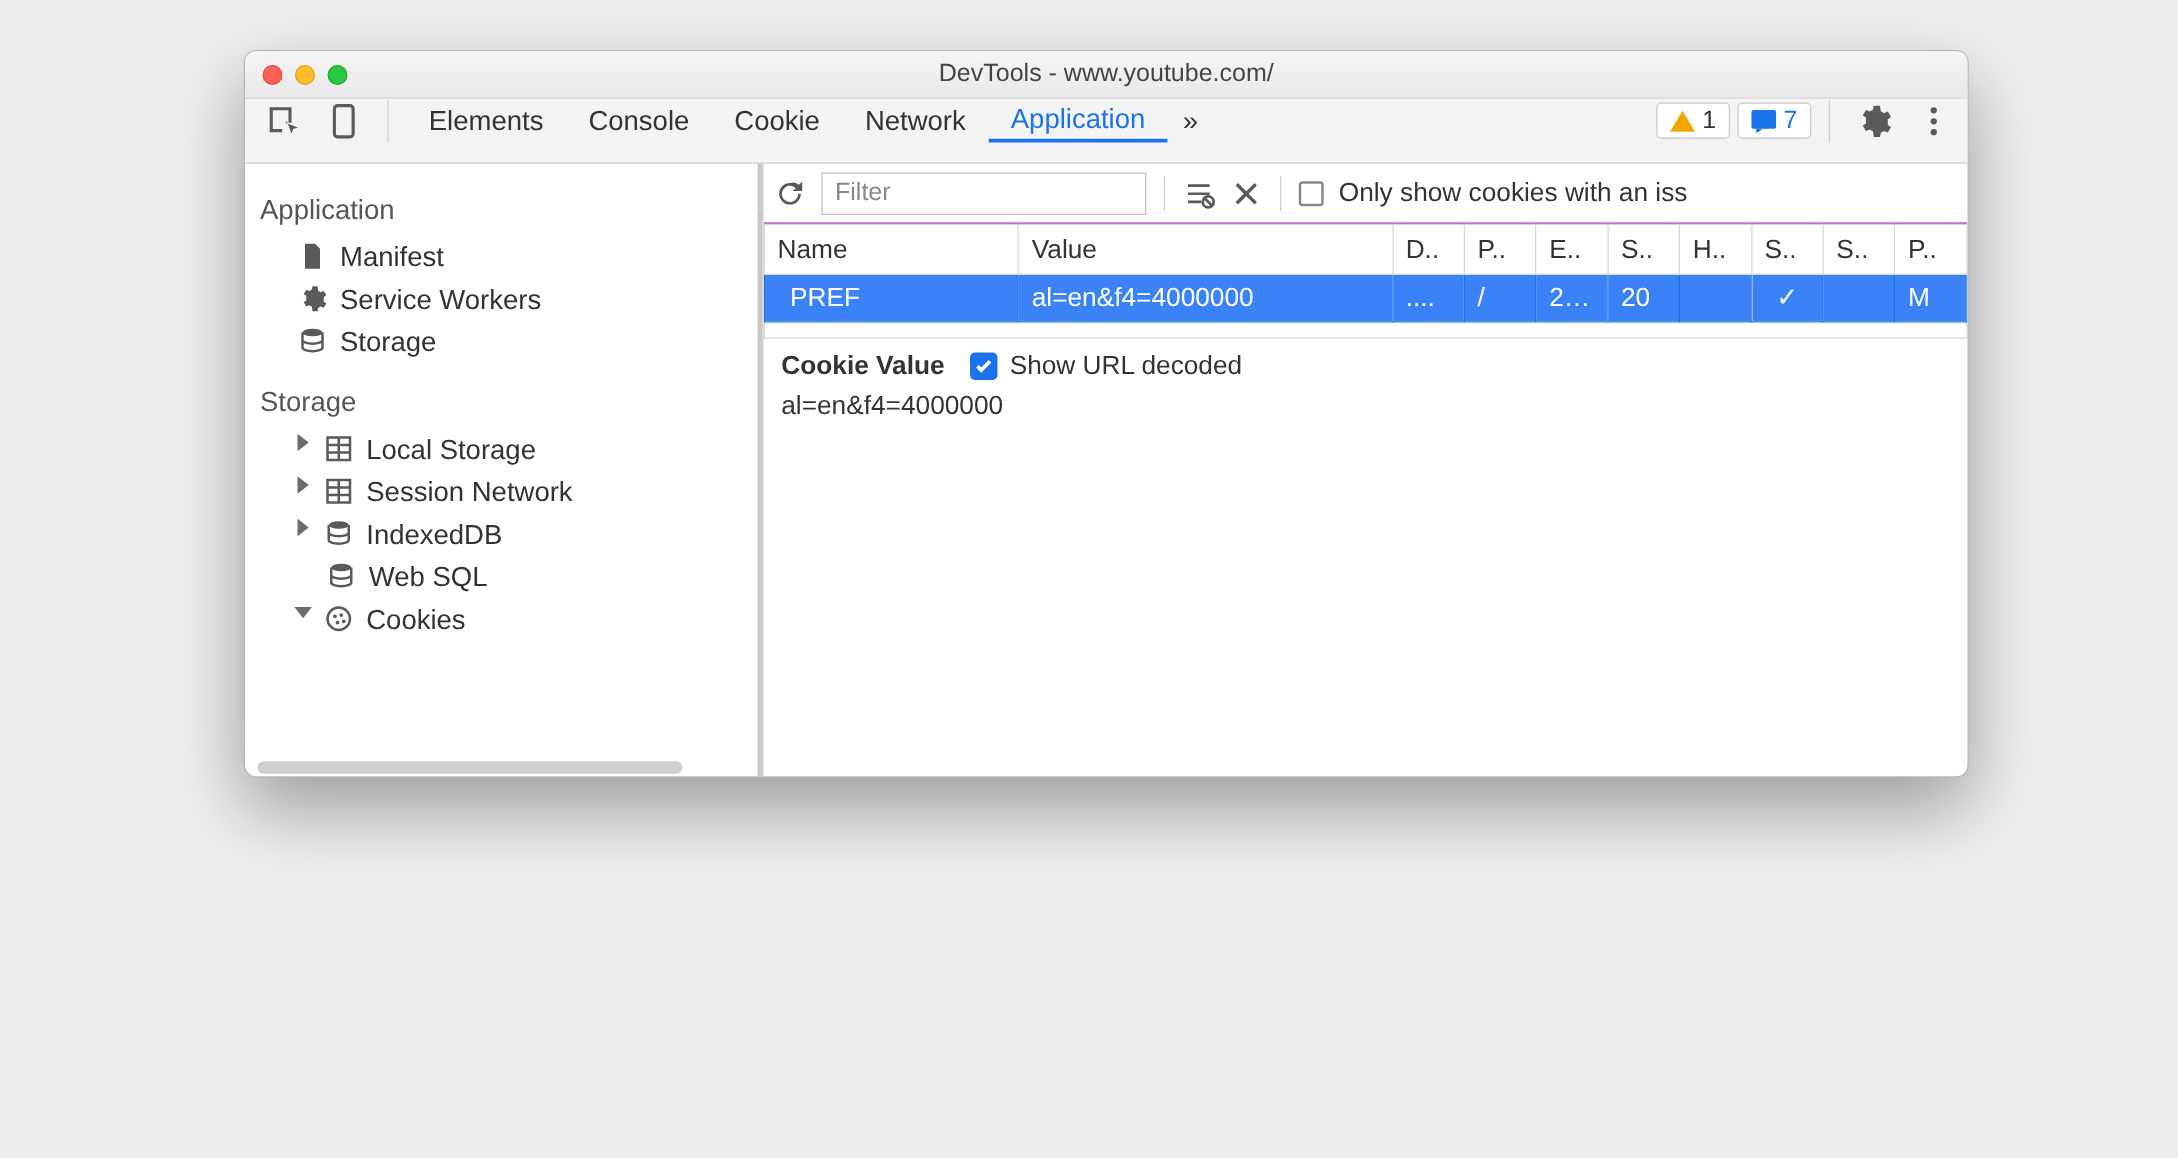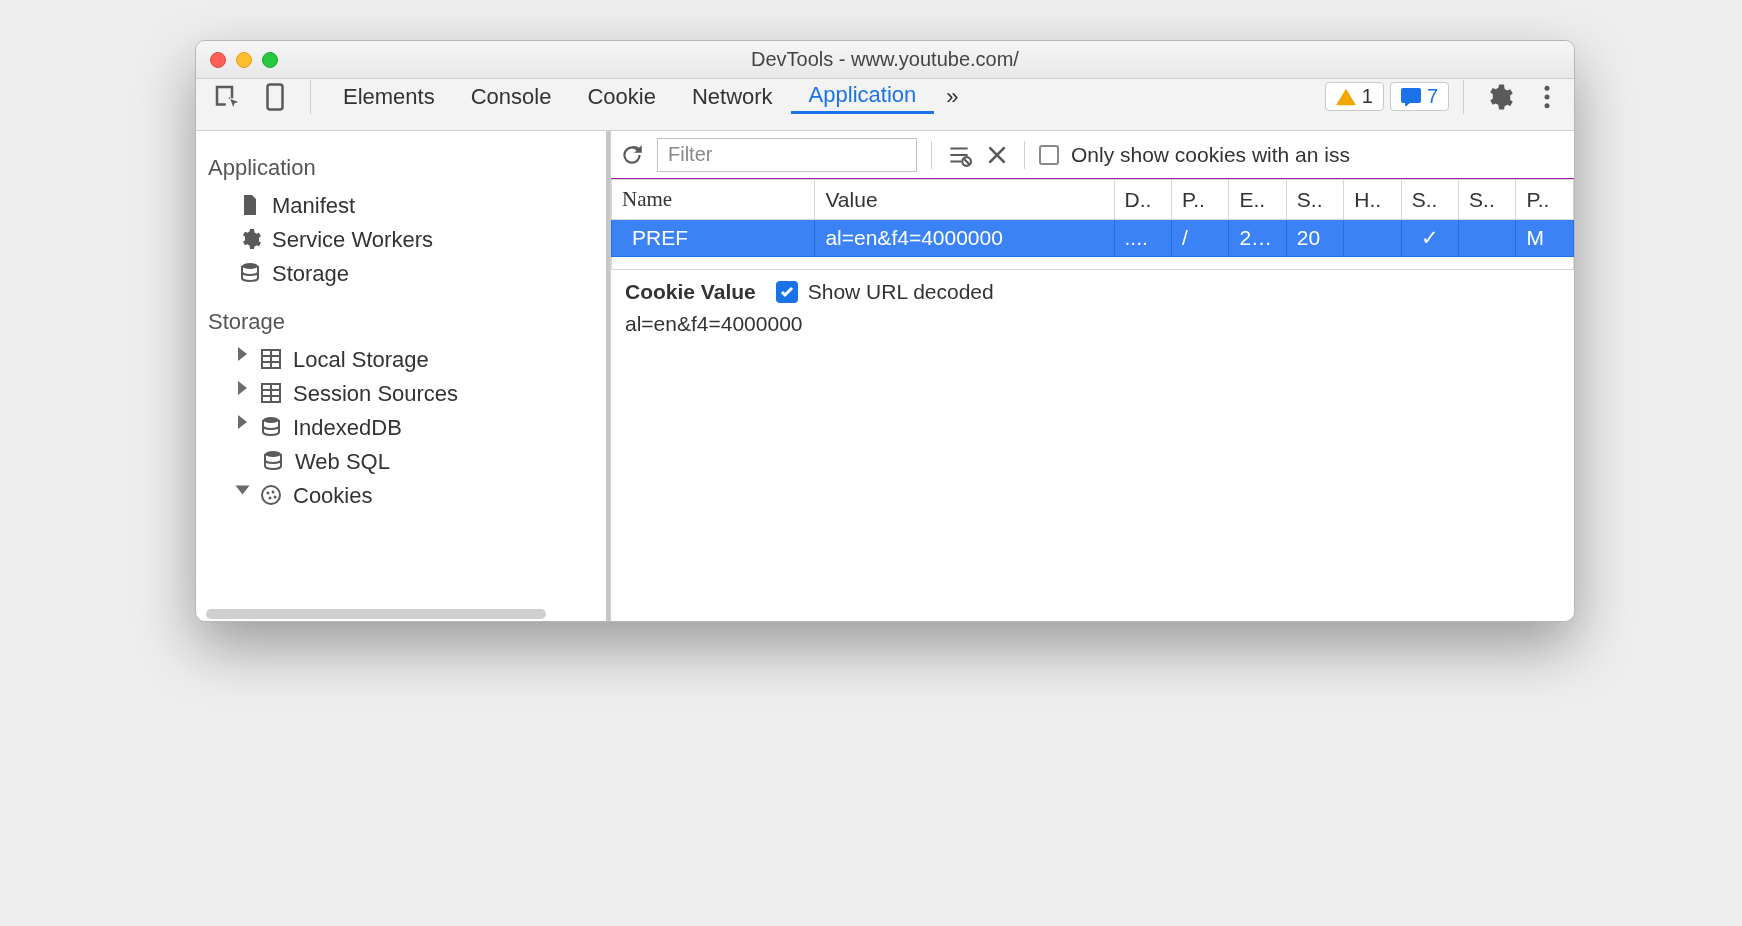--- a/index.html
+++ b/index.html
@@ -104,21 +104,21 @@
   .tbl th, .tbl td {
     border: 1px solid #d6d6d6;
     padding: 6px 10px;
     text-align:left;
     white-space:nowrap; overflow:hidden; text-overflow:ellipsis;
     font-weight:400; font-size:21px;
   }
   .tbl th { background:#fff; color:#333; height:40px; }
   .tbl tr.selected td { background:#3b82f6; color:#fff; border-color:#1a73e8; }
   .tbl tr.selected td + td { border-left:1px solid rgba(255,255,255,0.3); }
-  .col-name { width:170px;font-family:Liberation Serif, serif; }
+  .col-name { width:170px; }
   .col-value { width:250px; }
   .col-s { width:48px; }
   .row-name-pad { padding-left:20px !important; }
   
   .detail-head { display:flex; align-items:center; gap:20px; padding:10px 14px 4px; font-size:21px; }
   .chk-blue {
     width:22px; height:22px; border-radius:4px;
     background:#1a73e8; display:inline-flex; align-items:center; justify-content:center;
   }
   .chk-blue svg { width:16px; height:16px; fill:none; stroke:#fff; stroke-width:3; }
@@ -224,21 +224,21 @@
           <svg class="sico" viewBox="0 0 24 24">
               <path d="M3 3h18v18H3zM3 9h18M3 15h18M12 3v18" stroke="#5a5a5a" stroke-width="2" fill="none"></path>
             </svg>
           <span>Local Storage</span>
         </div>
         <div class="tree-item">
           <span class="tri"></span>
           <svg class="sico" viewBox="0 0 24 24">
               <path d="M3 3h18v18H3zM3 9h18M3 15h18M12 3v18" stroke="#5a5a5a" stroke-width="2" fill="none"></path>
             </svg>
-          <span>Session Sources</span>
+          <span>Session Network</span>
         </div>
         <div class="tree-item">
           <span class="tri"></span>
           <svg class="sico" viewBox="0 0 24 24">
               <ellipse cx="12" cy="5" rx="8" ry="3"></ellipse>
               <path d="M4 5v6c0 1.7 3.6 3 8 3s8-1.3 8-3V5M4 11v6c0 1.7 3.6 3 8 3s8-1.3 8-3v-6" fill="none" stroke="#5a5a5a" stroke-width="2"></path>
             </svg>
           <span>IndexedDB</span>
         </div>
         <div class="tree-item">

